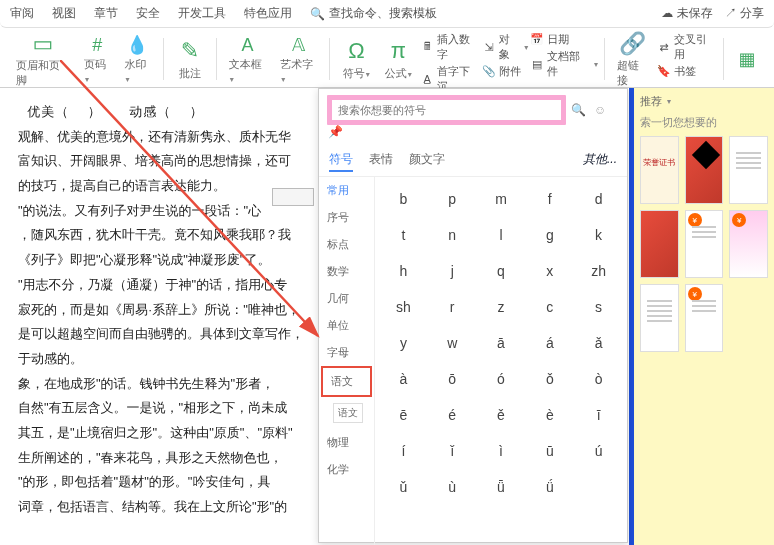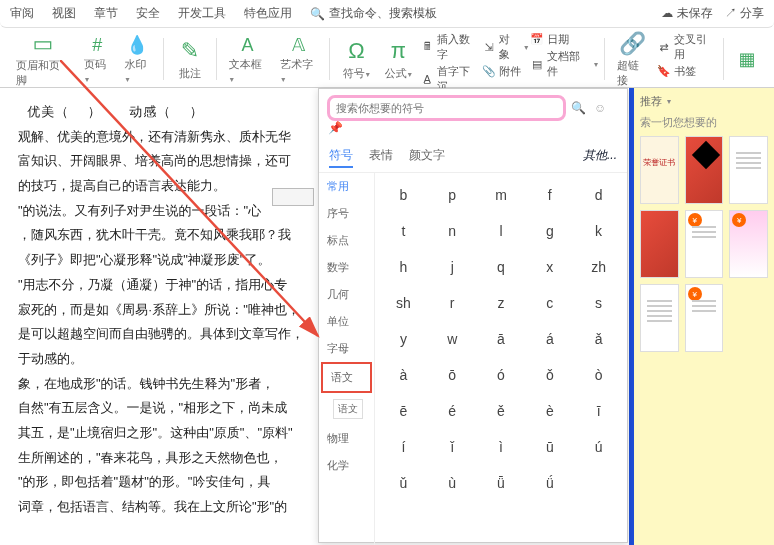--- a/index.html
+++ b/index.html
@@ -20,21 +20,21 @@
     .small-row { display: flex; flex-direction: column; gap: 2px; }
     .small-item { display: flex; align-items: center; gap: 3px; font-size: 11px; color: #555; }
     .small-item .ic { width: 14px; height: 14px; display: inline-flex; align-items: center; justify-content: center; }
     
     .content { display: flex; height: calc(100% - 88px); }
     .doc-area { flex: 1; padding: 12px 18px; font-size: 13px; line-height: 1.9; color: #222; overflow: hidden; position: relative; }
     .doc-area .title-line { letter-spacing: 1px; }
     
     .symbol-panel { position: absolute; left: 318px; top: 88px; width: 310px; height: 455px; background: #fff; border: 1px solid #ccc; box-shadow: 0 2px 8px rgba(0,0,0,0.15); z-index: 10; }
     .sp-search { padding: 6px 8px; }
-    .sp-search input { width: 82%; padding: 4px 6px; border: 3px solid #f9a8d4; border-radius: 8px; font-size: 11px; }
+    .sp-search input { width: 82%; padding: 4px 6px; border: 5px solid #f9a8d4; border-radius: 1px; font-size: 11px; }
     .sp-search .ic-btn { display: inline-block; width: 18px; text-align: center; color: #aaa; }
     .sp-tabs { display: flex; gap: 16px; padding: 4px 10px; border-bottom: 1px solid #eee; font-size: 12px; }
     .sp-tabs span { color: #666; padding: 2px 0; }
     .sp-tabs .active { color: #4285f4; border-bottom: 2px solid #4285f4; }
     .sp-tabs .other { margin-left: auto; color: #0f172a; font-style: italic; }
     .sp-body { display: flex; height: calc(100% - 64px); }
     .sp-cat { width: 56px; border-right: 1px solid #eee; overflow: hidden; }
     .sp-cat div { padding: 6px 8px; font-size: 11px; color: #666; }
     .sp-cat .hot { color: #4285f4; }
     .sp-cat .boxed { border: 2px solid #e74c3c; margin: 0 2px; }

